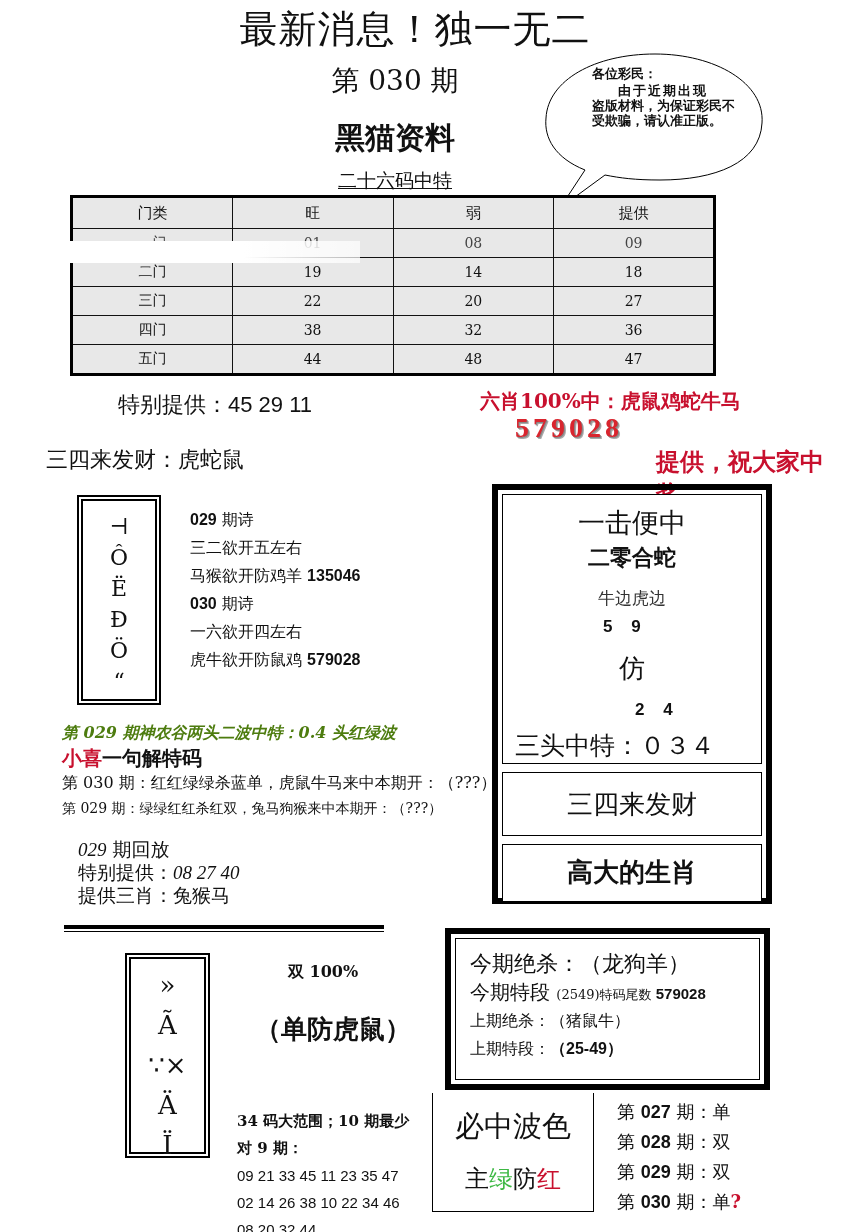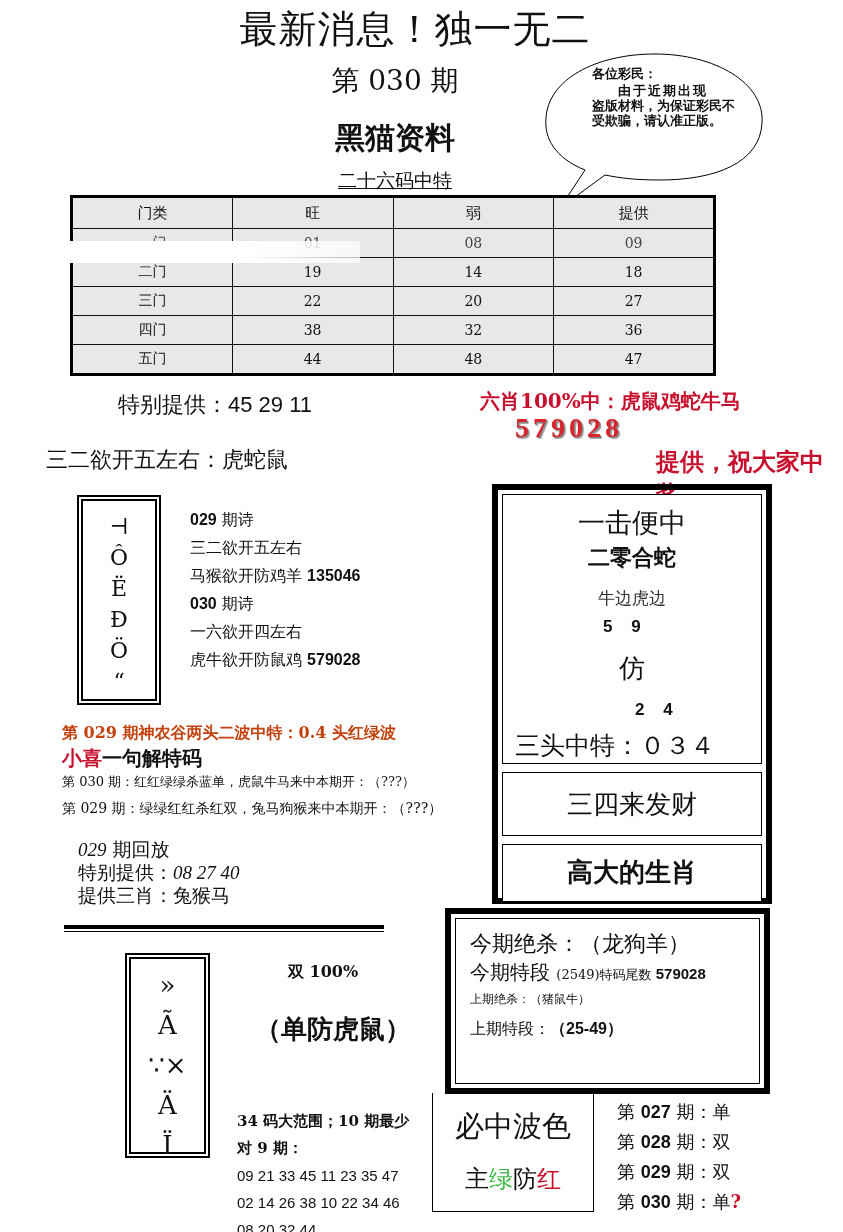--- a/index.html
+++ b/index.html
@@ -58,39 +58,39 @@
   #cowtiger{position:absolute;left:0;right:0;top:92px;font-size:17px;text-align:center;color:#333;}
   #n59{position:absolute;left:100px;top:122px;font-size:17px;font-weight:bold;font-family:"Liberation Sans",sans-serif;word-spacing:14px;}
   #fang{position:absolute;left:0;right:0;top:156px;font-size:26px;text-align:center;}
   #n24{position:absolute;left:132px;top:205px;font-size:17px;font-weight:bold;font-family:"Liberation Sans",sans-serif;word-spacing:14px;}
   #threehead{position:absolute;left:12px;top:234px;font-size:25px;}
   #r2 .t,#r3 .t{position:absolute;left:0;right:0;text-align:center;}
   #r2 .t{top:14px;font-size:26px;}
   #r3 .t{top:10px;font-size:26px;font-weight:bold;}
 
   
-  #shennong{left:62px;top:723px;font-size:16px;font-weight:bold;color:#c2410c;}
+  #shennong{left:62px;top:723px;font-size:16px;font-weight:bold;color:#4d7c0f;font-style:italic;}
   #xiaoxi{left:62px;top:745px;font-size:20px;font-weight:bold;}
   #xiaoxi .r{color:#c8102e;}
-  #l030{left:62px;top:773px;font-size:13px;}
+  #l030{left:62px;top:773px;font-size:16px;}
   #l029{left:62px;top:800px;font-size:14px;}
   #replay{left:78px;top:838px;font-size:19px;line-height:22px;}
   #replay i{font-family:"Liberation Serif",serif;}
 
   #hr1{left:64px;top:925px;width:320px;height:4px;background:#000;}
   #hr2{left:64px;top:931px;width:320px;height:1px;background:#000;}
 
   
-  #killbox{left:445px;top:908px;width:325px;height:186px;border:6px solid #000;box-sizing:border-box;}
+  #killbox{left:445px;top:928px;width:325px;height:162px;border:6px solid #000;box-sizing:border-box;}
   #killin{position:absolute;left:4px;top:4px;right:4px;bottom:4px;border:1px solid #000;}
   #k1{position:absolute;left:14px;top:10px;font-size:22px;}
   #k2{position:absolute;left:14px;top:40px;font-size:20px;}
   #k2 .b{font-family:"Liberation Sans",sans-serif;font-weight:bold;font-size:15px;}
   #k2 .s{font-size:13px;}
-  #k3{position:absolute;left:14px;top:72px;font-size:12px;}
+  #k3{position:absolute;left:14px;top:72px;font-size:16px;}
   #k4{position:absolute;left:14px;top:100px;font-size:16px;}
   #k4 .b{font-family:"Liberation Sans",sans-serif;font-weight:bold;}
 
   
   #glyphbox{left:125px;top:953px;width:85px;height:205px;border-style:double;border-width:6px;border-color:#000;box-sizing:border-box;}
   #glyphbox .vglyphs{font-size:26px;line-height:40px;top:6px;}
   #dbl{left:288px;top:962px;font-size:16px;font-weight:bold;}
   #guard{left:255px;top:1012px;font-size:26px;font-weight:bold;}
   #range{left:237px;top:1060px;font-size:15px;line-height:27px;width:185px;}
   #range .b{font-weight:bold;margin-top:48px;}
@@ -165,21 +165,21 @@
       <td>47</td>
     </tr>
   </tbody>
 </table>
 <div id="mask" class="abs"></div>
 
 <div id="special" class="abs sans">
   <span>特别提供：</span><span class="num">45 29 11</span>
 </div>
 <div id="highacc" class="abs sans">
-  <span>三二欲开五左右：</span><span>虎蛇鼠</span>
+  <span>三四来发财：</span><span>虎蛇鼠</span>
 </div>
 <div id="six" class="abs">六肖100%中：虎鼠鸡蛇牛马</div>
 <div id="sixnum" class="abs">579028</div>
 <div id="provide" class="abs">提供，祝大家中奖</div>
 
 <div id="poembox" class="abs">
   <div class="vglyphs">
     <div>⊣</div>
     <div>Ô</div>
     <div>Ë</div>

